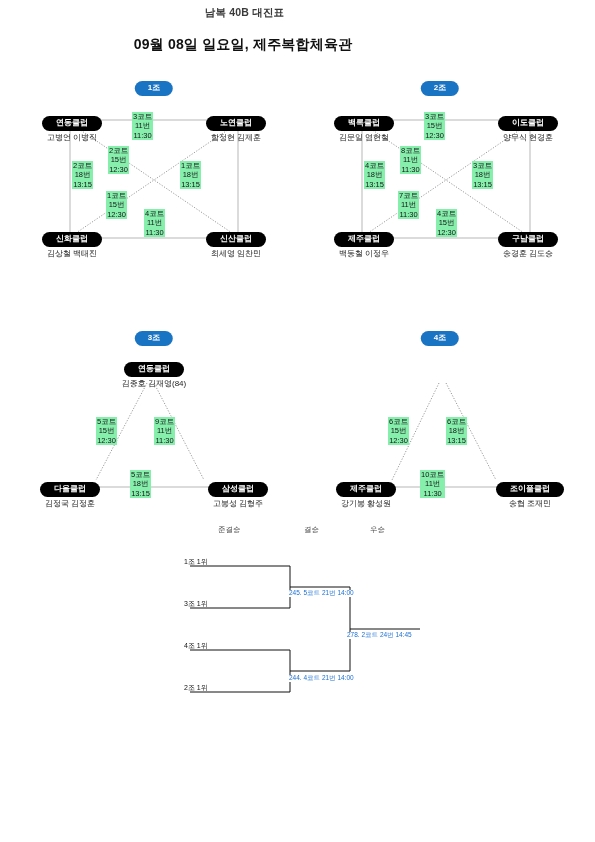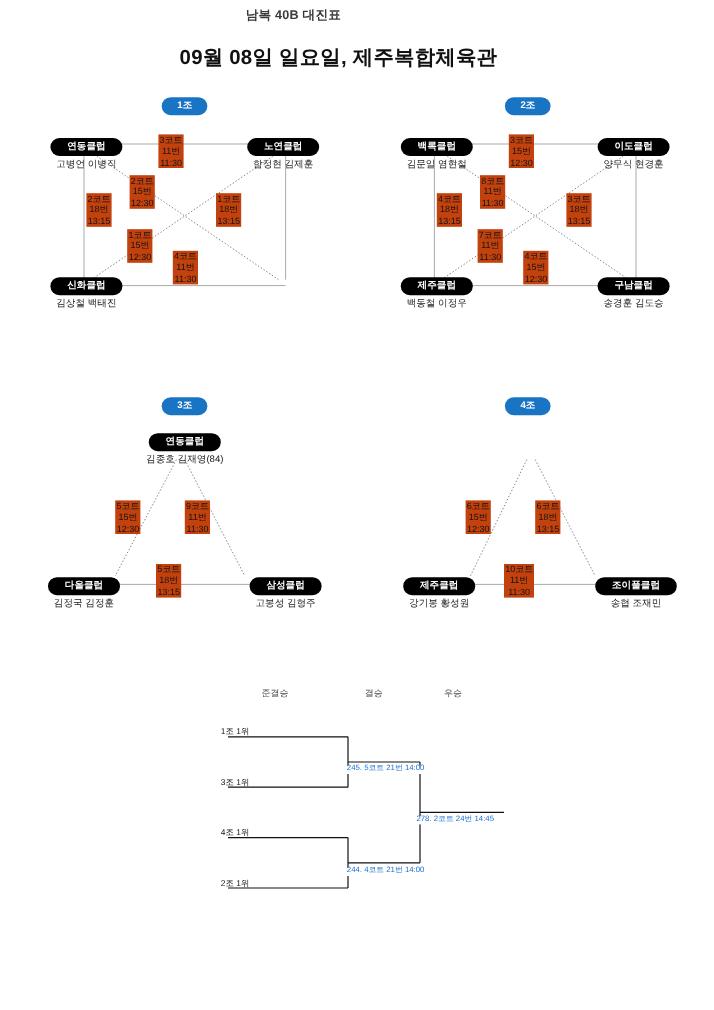--- a/index.html
+++ b/index.html
@@ -28,25 +28,24 @@
     font-weight: 700;
     color: #3a3a3a;
     letter-spacing: .2px;
   }
   #doc-subtitle {
     position: absolute;
     top: 36px;
     left: 0;
     width: 486px;
     text-align: center;
-    font-size: 17px;
+    font-size: 14px;
     font-weight: 700;
     color: #111111;
     letter-spacing: .2px;
-    margin-left: 39px;
   }
 
   
   .group {
     position: absolute;
     width: 280px;
     height: 200px;
   }
   #group-1 { left: 14px;  top: 75px; }
   #group-2 { left: 300px; top: 75px; }
@@ -103,38 +102,38 @@
   .pos-lbot { left: 0px;   top: 152px; }
   .pos-rbot { left: 168px; top: 152px; }
 
   .match-label {
     position: absolute;
     font-size: 7.5px;
     line-height: 1.25;
     color: #141414;
     text-align: center;
     white-space: nowrap;
-    background: #c2410c;
+    background: #86efac;
     padding: 0 1px;
   }
 
   .group svg {
     position: absolute;
     left: 0;
     top: 0;
     width: 280px;
     height: 200px;
     overflow: visible;
   }
 
   
   #finals {
     position: absolute;
     left: 180px;
-    top: 568px;
+    top: 520px;
     width: 260px;
     height: 180px;
   }
   #finals svg {
     position: absolute;
     left: 0;
     top: 0;
     width: 260px;
     height: 180px;
     overflow: visible;
@@ -195,20 +194,24 @@
     <div class="team-players">고병언 이병직</div>
   </div>
   <div class="team pos-tr">
     <span class="team-pill">노연클럽</span>
     <div class="team-players">함정현 김제훈</div>
   </div>
   <div class="team pos-bl">
     <span class="team-pill">신화클럽</span>
     <div class="team-players">김상철 백태진</div>
   </div>
+  <div class="team pos-br">
+    <span class="team-pill">신산클럽</span>
+    <div class="team-players">최세영 임찬민</div>
+  </div>
 
   <div class="match-label" style="left:118px; top:37px;">
     <div>3코트</div>
     <div>11번</div>
     <div>11:30</div>
   </div>
   <div class="match-label" style="left:94px; top:71px;">
     <div>2코트</div>
     <div>15번</div>
     <div>12:30</div>

